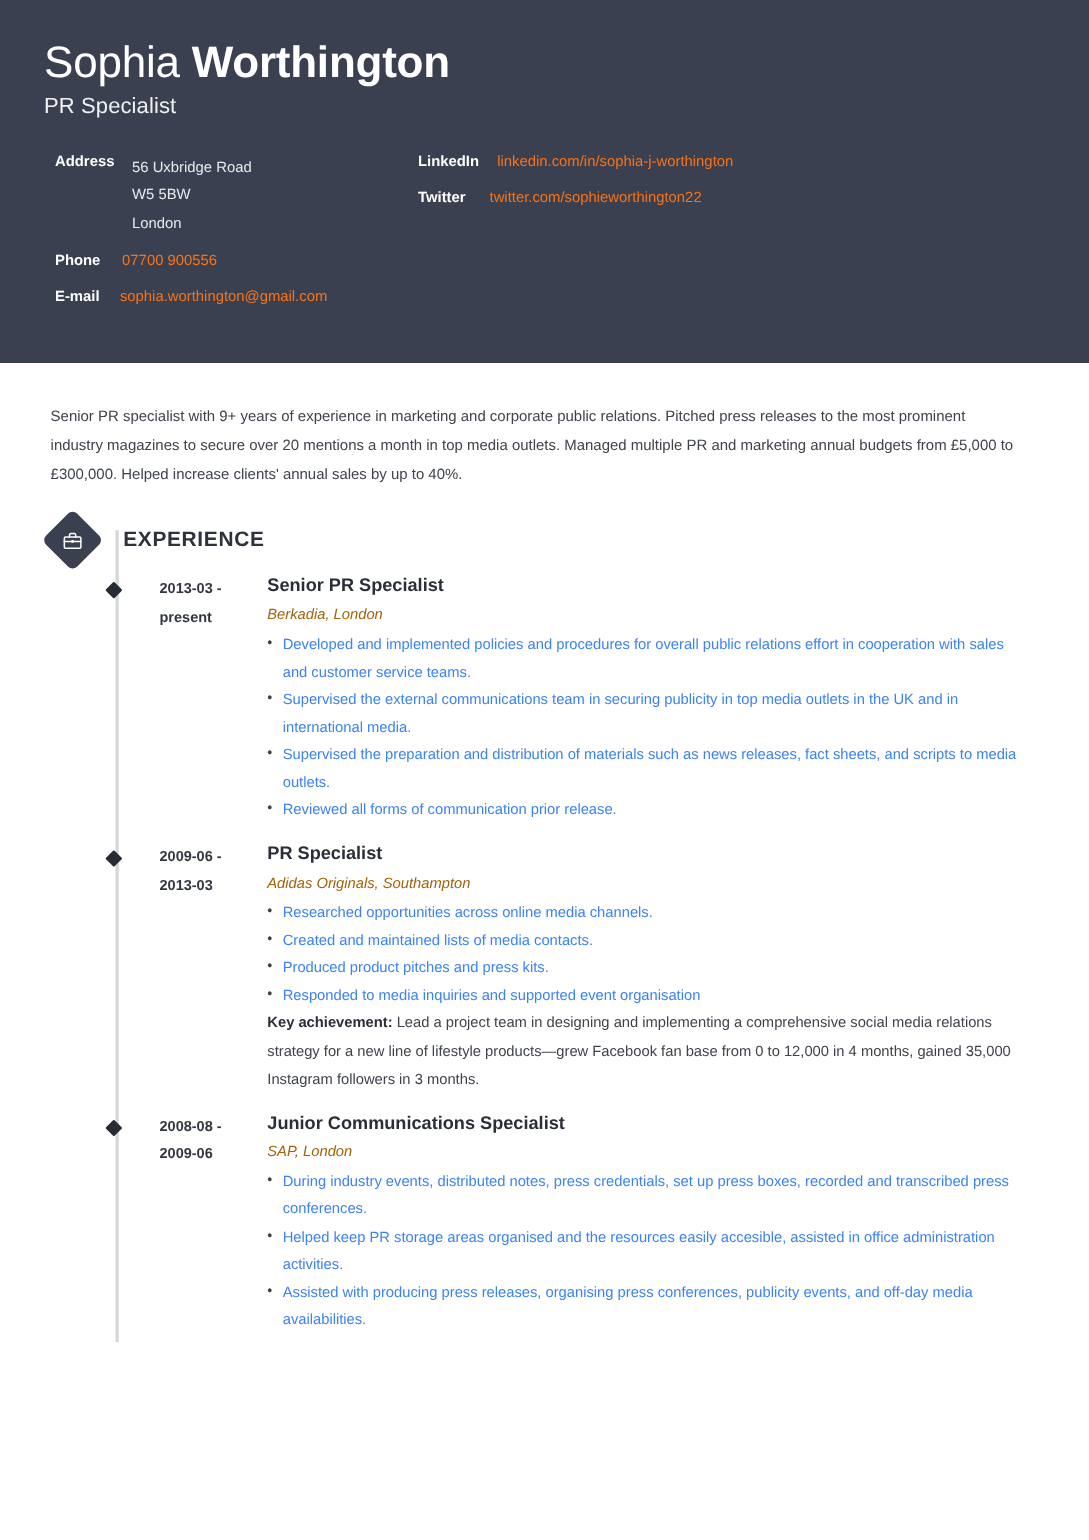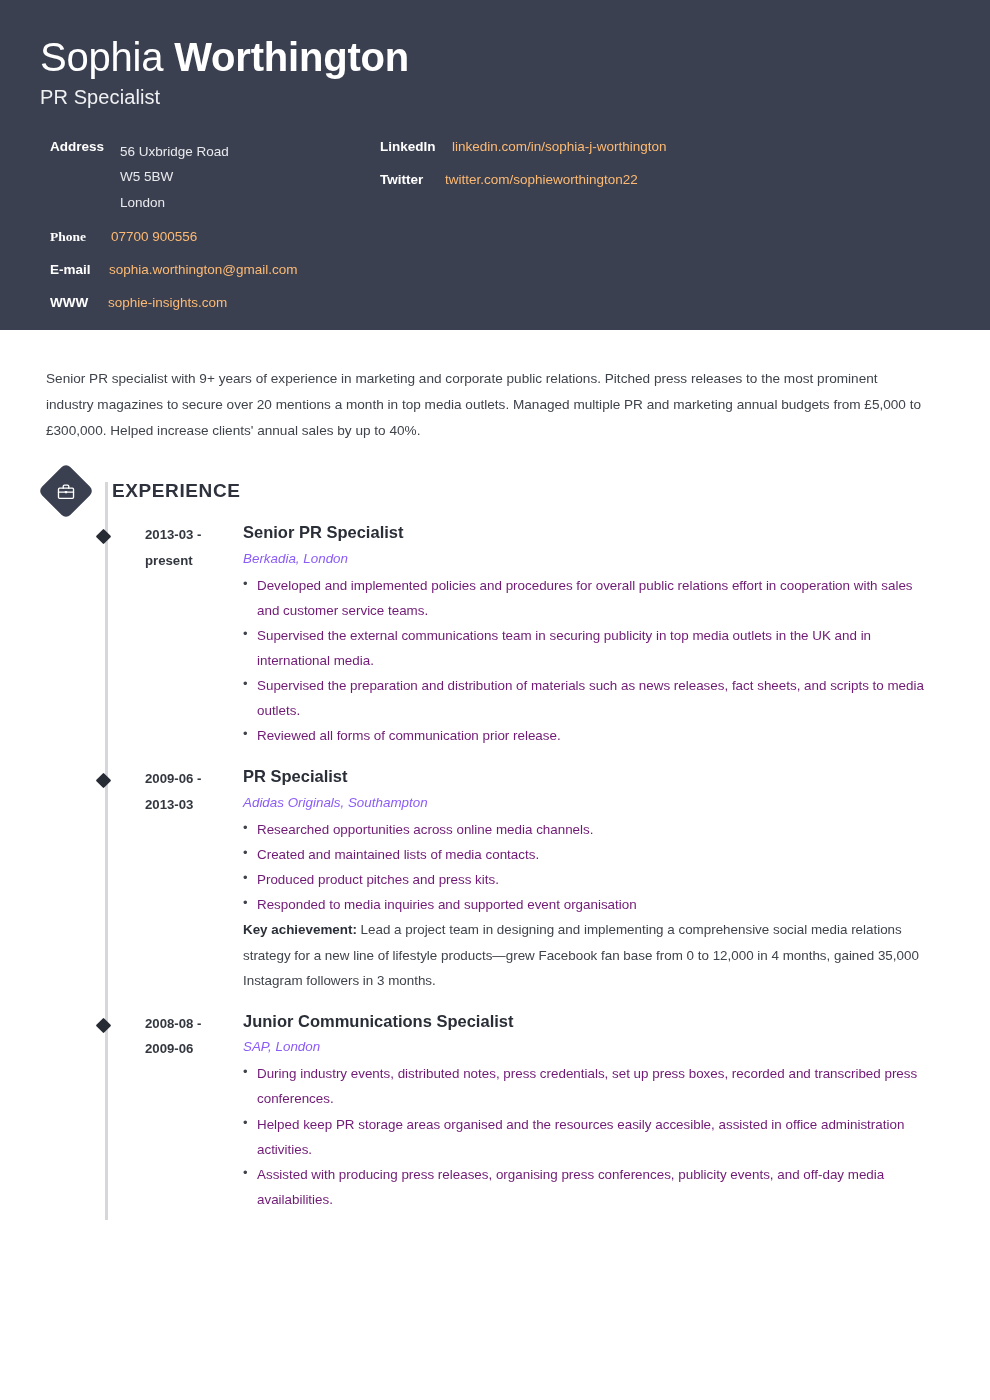--- a/index.html
+++ b/index.html
@@ -55,36 +55,36 @@
     font-size: 13.5px;
     line-height: 1.25;
   }
   .contact-label {
     font-weight: 700;
     color: #ffffff;
     white-space: nowrap;
     margin-right: 8px;
   }
   .contact-value {
-    color: #fdba74;
+    color: #f97316;
     font-weight: 400;
     white-space: nowrap;
   }
   .addr-block {
     display: flex;
     align-items: flex-start;
     margin-bottom: 14px;
     font-size: 13.5px;
   }
   .addr-lines { display: flex; flex-direction: column; }
   .addr-lines span { color: #e9eaee; line-height: 1.88; }
 
   
   .lbl-address { width: 62px; }
-  .lbl-phone   { width: 53px; font-family: Liberation Serif, serif; }
+  .lbl-phone   { width: 53px; }
   .lbl-email   { width: 51px; }
   .lbl-www     { width: 50px; }
   .lbl-linkedin{ width: 64px; }
   .lbl-twitter { width: 57px; }
 
   
   .content {
     padding: 0 60px 0 40px;
   }
   .summary {
@@ -174,35 +174,35 @@
   .entry-role {
     font-size: 16.5px;
     font-weight: 700;
     color: #2a2e37;
     line-height: 1.25;
     margin: 2px 0 6px 0;
   }
   .entry-company {
     font-size: 13.4px;
     font-style: italic;
-    color: #8b5cf6;
+    color: #a16207;
     margin: 0 0 4px 0;
     line-height: 1.5;
   }
   .bullets {
     list-style: none;
     margin: 0;
     padding: 0;
   }
   .bullets li {
     position: relative;
     padding-left: 14px;
     font-size: 13.4px;
     line-height: 1.87;
-    color: #701a75;
+    color: #3b82f6;
   }
   .bullets li::before {
     content: "•";
     position: absolute;
     left: 0;
     top: -1px;
     color: #3f434b;
     font-size: 13px;
   }
   .key-ach {
@@ -239,24 +239,20 @@
       <div class="contact-row">
         <span class="contact-label lbl-phone">Phone</span>
         <span class="contact-value">07700 900556</span>
       </div>
 
       <div class="contact-row">
         <span class="contact-label lbl-email">E-mail</span>
         <span class="contact-value">sophia.worthington@gmail.com</span>
       </div>
 
-      <div class="contact-row">
-        <span class="contact-label lbl-www">WWW</span>
-        <span class="contact-value">sophie-insights.com</span>
-      </div>
 
     </div>
 
     <div class="contact-col-right">
 
       <div class="contact-row">
         <span class="contact-label lbl-linkedin">LinkedIn</span>
         <span class="contact-value">linkedin.com/in/sophia-j-worthington</span>
       </div>
 

